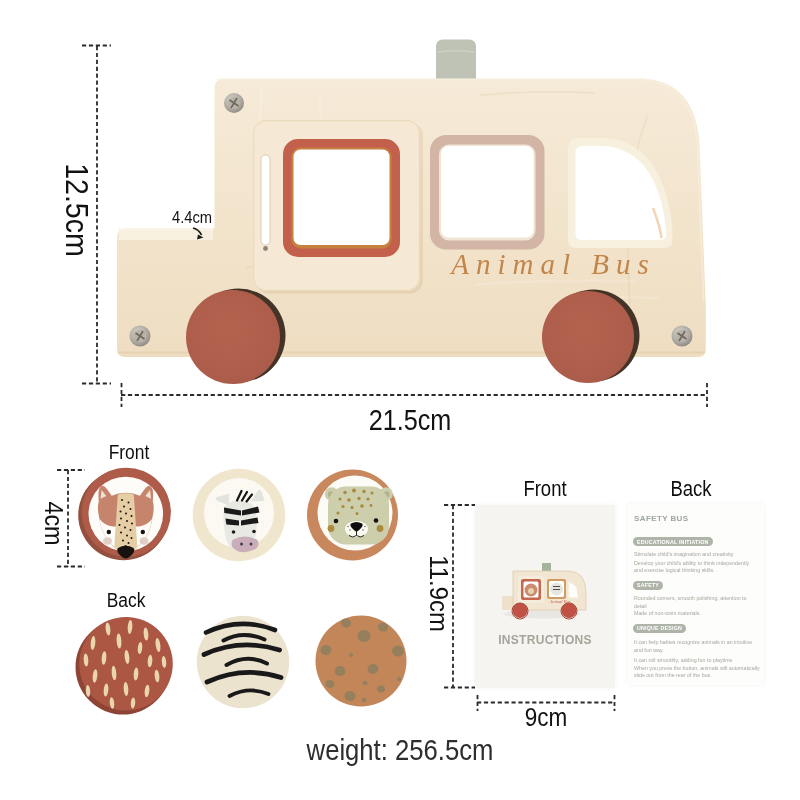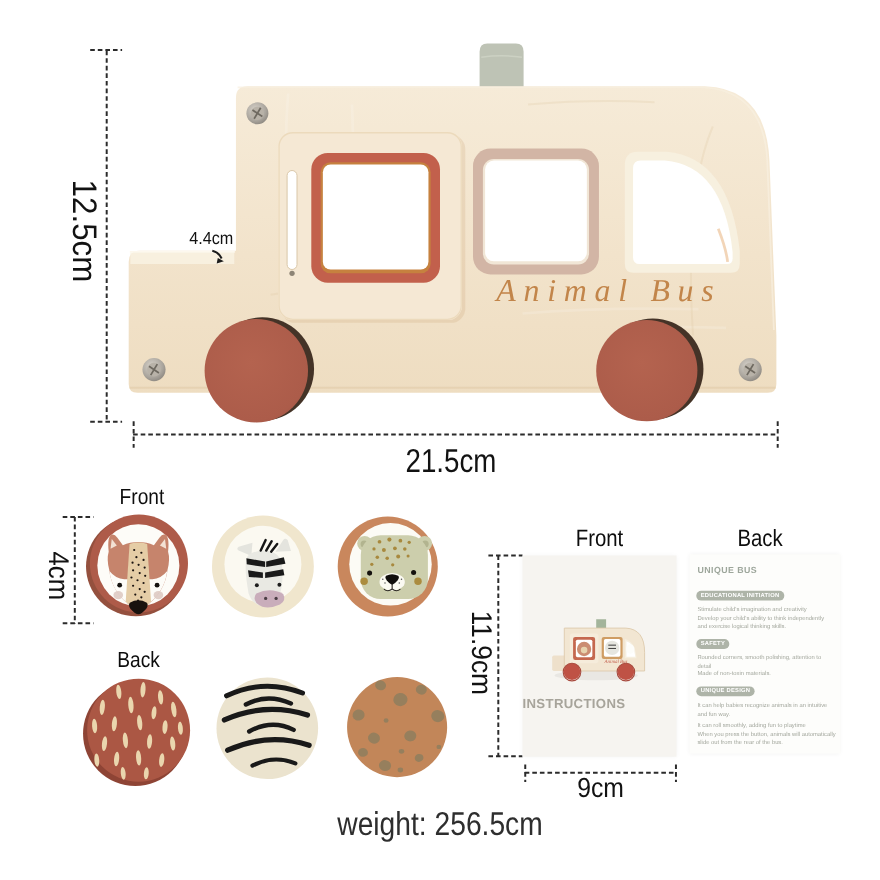--- a/index.html
+++ b/index.html
@@ -321,25 +321,25 @@
 <path d="M72 33 q9 2 10.5 16 v1.5 h-10.5 z" fill="#f6efe0"></path>
 <path d="M73.5 35 q7 2 8 13.5 v0.5 h-8 z" fill="#fff"></path>
 <ellipse cx="77" cy="42" rx="3.8" ry="4.3" fill="#fdfdfa"></ellipse>
 <text x="64" y="55" text-anchor="middle" font-size="4.5" fill="#c25b4a" font-family="Liberation Serif,serif" font-style="italic">Animal Bus</text>
 <circle cx="24" cy="62.5" r="7.6" fill="#bf5245"></circle>
 <circle cx="24" cy="63" r="8" fill="none" stroke="#a84a3e" stroke-width="1"></circle>
 <circle cx="73" cy="62.5" r="7.6" fill="#bf5245"></circle>
 <circle cx="73" cy="63" r="8" fill="none" stroke="#a84a3e" stroke-width="1"></circle>
 </svg>
 
-<div style="position:absolute;left:475px;top:632.5px;width:140px;text-align:left;font-size:12px;font-weight:bold;letter-spacing:0.3px;color:#a7a49b;">INSTRUCTIONS</div>
+<div style="position:absolute;left:475px;top:632.5px;width:140px;text-align:center;font-size:12px;font-weight:bold;letter-spacing:0.3px;color:#a7a49b;">INSTRUCTIONS</div>
 
 <div style="position:absolute;left:627px;top:504px;width:137px;height:181px;background:#fdfdfb;box-shadow:0 0 4px rgba(0,0,0,0.05);overflow:hidden;">
 
-<div style="position:absolute;left:7px;top:10px;font-size:8px;font-weight:bold;letter-spacing:0.4px;color:#9da69b;">UNIQUE BUS</div>
+<div style="position:absolute;left:7px;top:10px;font-size:8px;font-weight:bold;letter-spacing:0.4px;color:#9da69b;">SAFETY BUS</div>
 
 <div style="position:absolute;left:6px;top:33px;background:#aeb4a8;color:#fff;font-size:5.3px;font-weight:bold;letter-spacing:0.2px;padding:1.5px 4px;border-radius:4.5px;">EDUCATIONAL INITIATION</div>
 
 <div style="position:absolute;left:7px;top:46.5px;width:124px;font-size:5.3px;line-height:1.5;color:#a3a79d;">Stimulate child's imagination and creativity</div>
 <div style="position:absolute;left:7px;top:55.5px;width:124px;font-size:5.3px;line-height:1.5;color:#a3a79d;">Develop your child's ability to think independently and exercise logical thinking skills.</div>
 
 <div style="position:absolute;left:6px;top:76.5px;background:#aeb4a8;color:#fff;font-size:5.3px;font-weight:bold;letter-spacing:0.2px;padding:1.5px 4px;border-radius:4.5px;">SAFETY</div>
 
 <div style="position:absolute;left:7px;top:91px;width:124px;font-size:5.3px;line-height:1.5;color:#a3a79d;">Rounded corners, smooth polishing, attention to detail</div>
 <div style="position:absolute;left:7px;top:105.5px;width:124px;font-size:5.3px;line-height:1.5;color:#a3a79d;">Made of non-toxin materials.</div>

